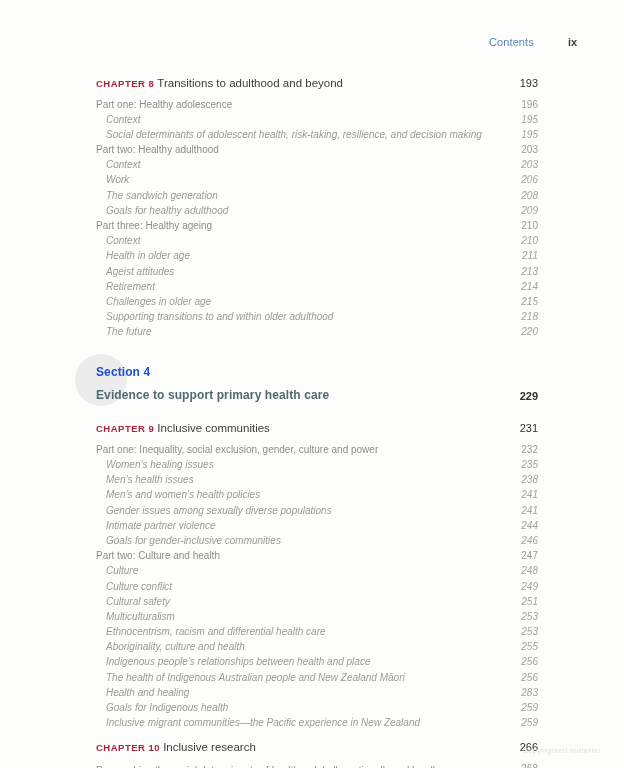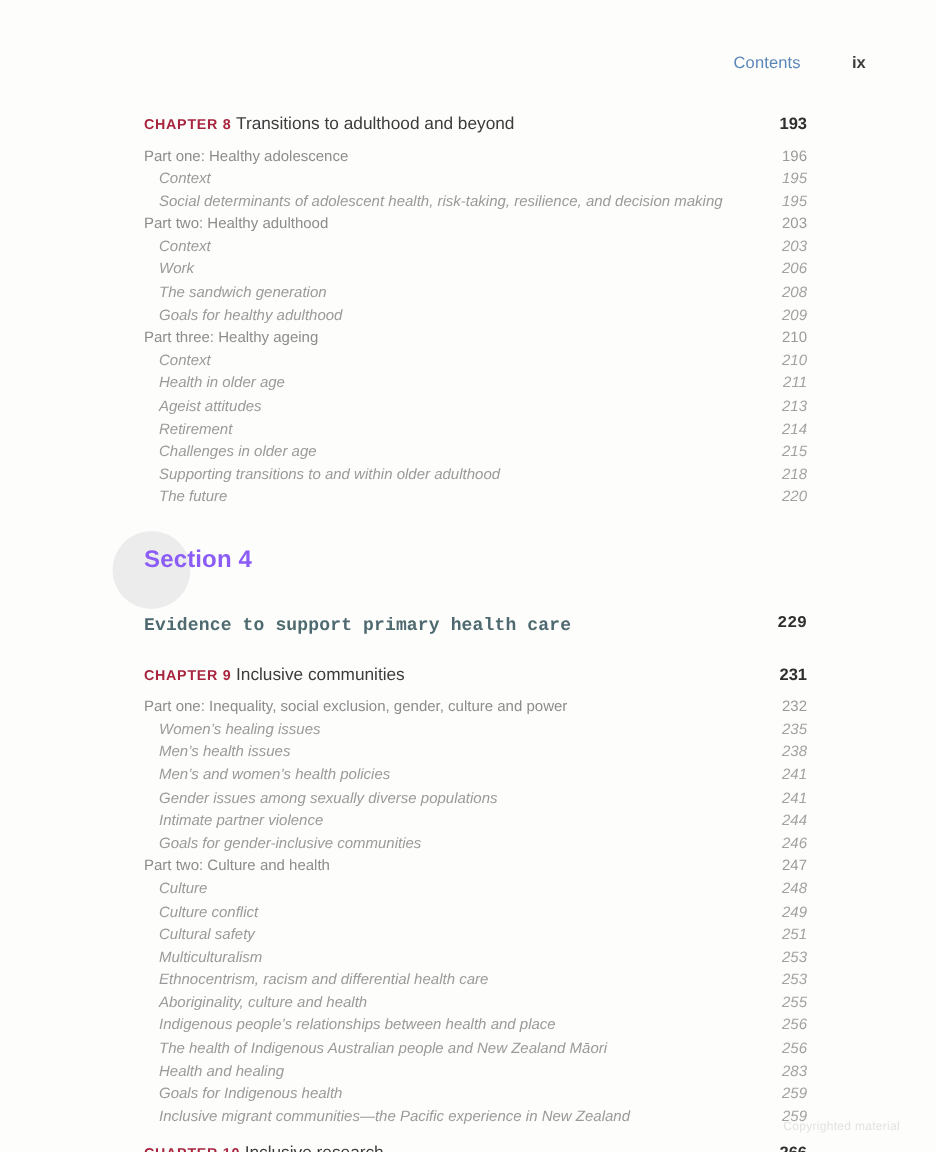--- a/index.html
+++ b/index.html
@@ -90,21 +90,21 @@
     letter-spacing: .5px;
     text-transform: uppercase;
     margin-right: 3px;
   }
   .row-chapter .chap-title {
     color: #3c3c3c;
     font-size: 11.5px;
   }
   .row-chapter .pageno {
     color: #2f2f2f;
-    font-weight: bold;
+    font-weight: normal;
     font-size: 11px;
   }
 
   
   .row-part {
     font-size: 10px;
     color: #8c8c8c;
     margin-bottom: 5.2px;
   }
   .row-part .pageno { color: #9a9a9a; font-size: 10px; }
@@ -139,31 +139,30 @@
     left: -21px;
     top: -11px;
     width: 52px;
     height: 52px;
     border-radius: 50%;
     background: #ececec;
     z-index: 0;
   }
   .section-inner { position: relative; z-index: 1; }
   .section-kicker {
-    color: #8b5cf6;
-    font-weight: bold;
-    font-size: 16px;
-    margin-bottom: 27px;
+    color: #1d4ed8;
+    font-weight: bold;
+    font-size: 12px;
+    margin-bottom: 9px;
     letter-spacing: .1px;
   }
   .section-title-row {
     display: flex;
-    align-items: flex-start;
+    align-items: flex-end;
     justify-content: space-between;
-    font-family: Liberation Mono, monospace;
   }
   .section-title {
     color: #4e6a70;
     font-weight: bold;
     font-size: 12px;
     letter-spacing: .1px;
   }
   .section-title-row .pageno {
     width: 34px;
     text-align: right;

